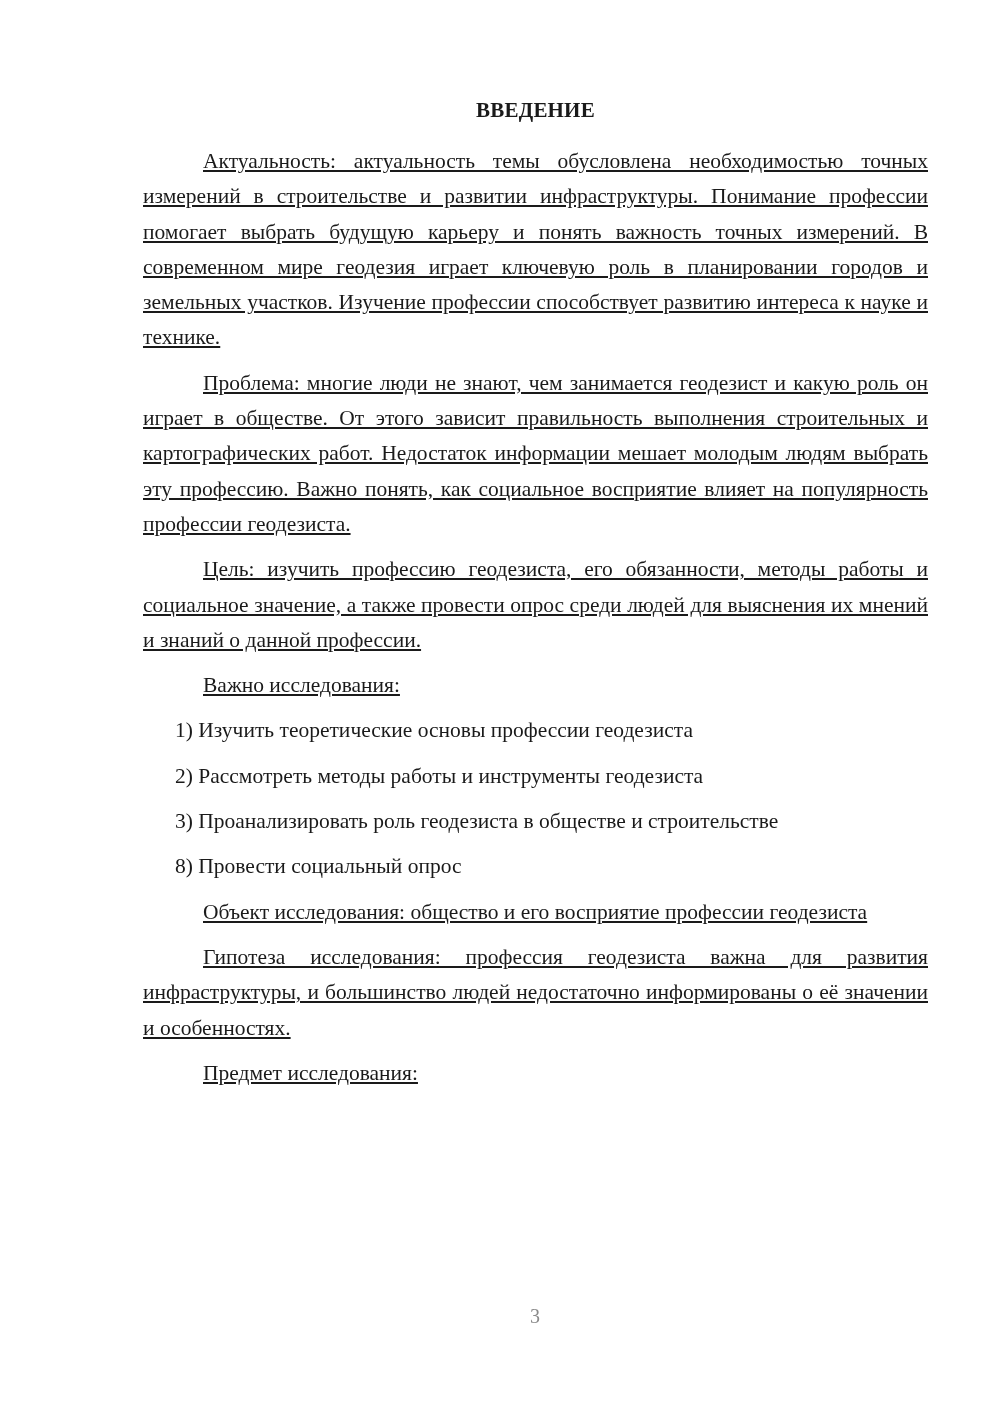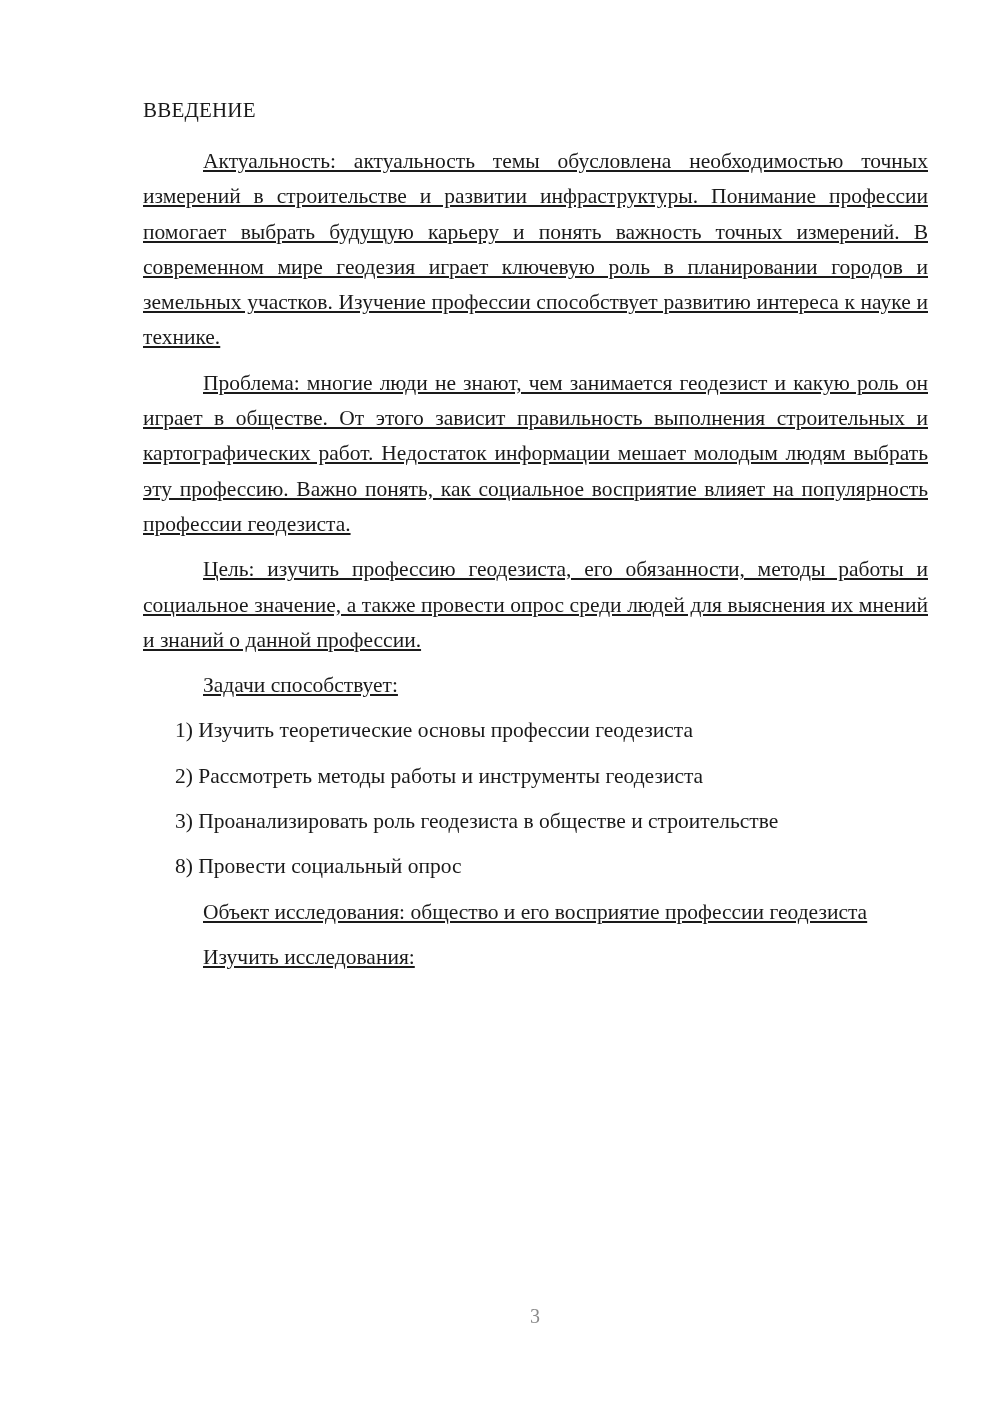--- a/index.html
+++ b/index.html
@@ -1,39 +1,40 @@
 <!DOCTYPE html>
 <html><head>
 <meta charset="utf-8">
 <style>
   html, body { margin:0; padding:0; background:#ffffff; }
   body { width:1000px; height:1414px; position:relative; overflow:hidden;
          font-family:"Liberation Serif", serif; color:#1a1a1a; }
   .page { position:absolute; left:143px; top:96px; width:785px; }
-  .title { font-weight:normal; font-size:21px; line-height:28px; margin:0 0 20px 0; letter-spacing:0.2px; }
+  .title { text-align:center; font-weight:bold; font-size:21px; line-height:28px; margin:0 0 20px 0; letter-spacing:0.2px; }
   .para { font-size:21.5px; line-height:35.3px; text-align:justify; text-indent:60px; margin:0 0 10px 0;text-decoration:underline; }
   .item { font-size:21.5px; line-height:35.3px; margin:0 0 10px 0; padding-left:32px; }
   .pagenum { position:absolute; left:0; width:1070px; top:1305px; text-align:center; font-size:20px; color:#8a8a8a; }
 </style>
 </head>
 <body>
 
 <div class="page">
   <div class="title">ВВЕДЕНИЕ</div>
 
   <p class="para">Актуальность: актуальность темы обусловлена необходимостью точных измерений в строительстве и развитии инфраструктуры. Понимание профессии помогает выбрать будущую карьеру и понять важность точных измерений. В современном мире геодезия играет ключевую роль в планировании городов и земельных участков. Изучение профессии способствует развитию интереса к науке и технике.</p>
   <p class="para">Проблема: многие люди не знают, чем занимается геодезист и какую роль он играет в обществе. От этого зависит правильность выполнения строительных и картографических работ. Недостаток информации мешает молодым людям выбрать эту профессию. Важно понять, как социальное восприятие влияет на популярность профессии геодезиста.</p>
   <p class="para">Цель: изучить профессию геодезиста, его обязанности, методы работы и социальное значение, а также провести опрос среди людей для выяснения их мнений и знаний о данной профессии.</p>
-  <p class="para">Задачи способствует:</p>
+  <p class="para">Важно исследования:</p>
 
   <div>
     <div class="item">1) Изучить теоретические основы профессии геодезиста</div>
     <div class="item">2) Рассмотреть методы работы и инструменты геодезиста</div>
     <div class="item">3) Проанализировать роль геодезиста в обществе и строительстве</div>
     <div class="item">8) Провести социальный опрос</div>
   </div>
 
   <p class="para">Объект исследования: общество и его восприятие профессии геодезиста</p>
-  <p class="para">Изучить исследования:</p>
+  <p class="para">Гипотеза исследования: профессия геодезиста важна для развития инфраструктуры, и большинство людей недостаточно информированы о её значении и особенностях.</p>
+  <p class="para">Предмет исследования:</p>
 
 </div>
 
 <div class="pagenum">3</div>
 
 </body></html>

